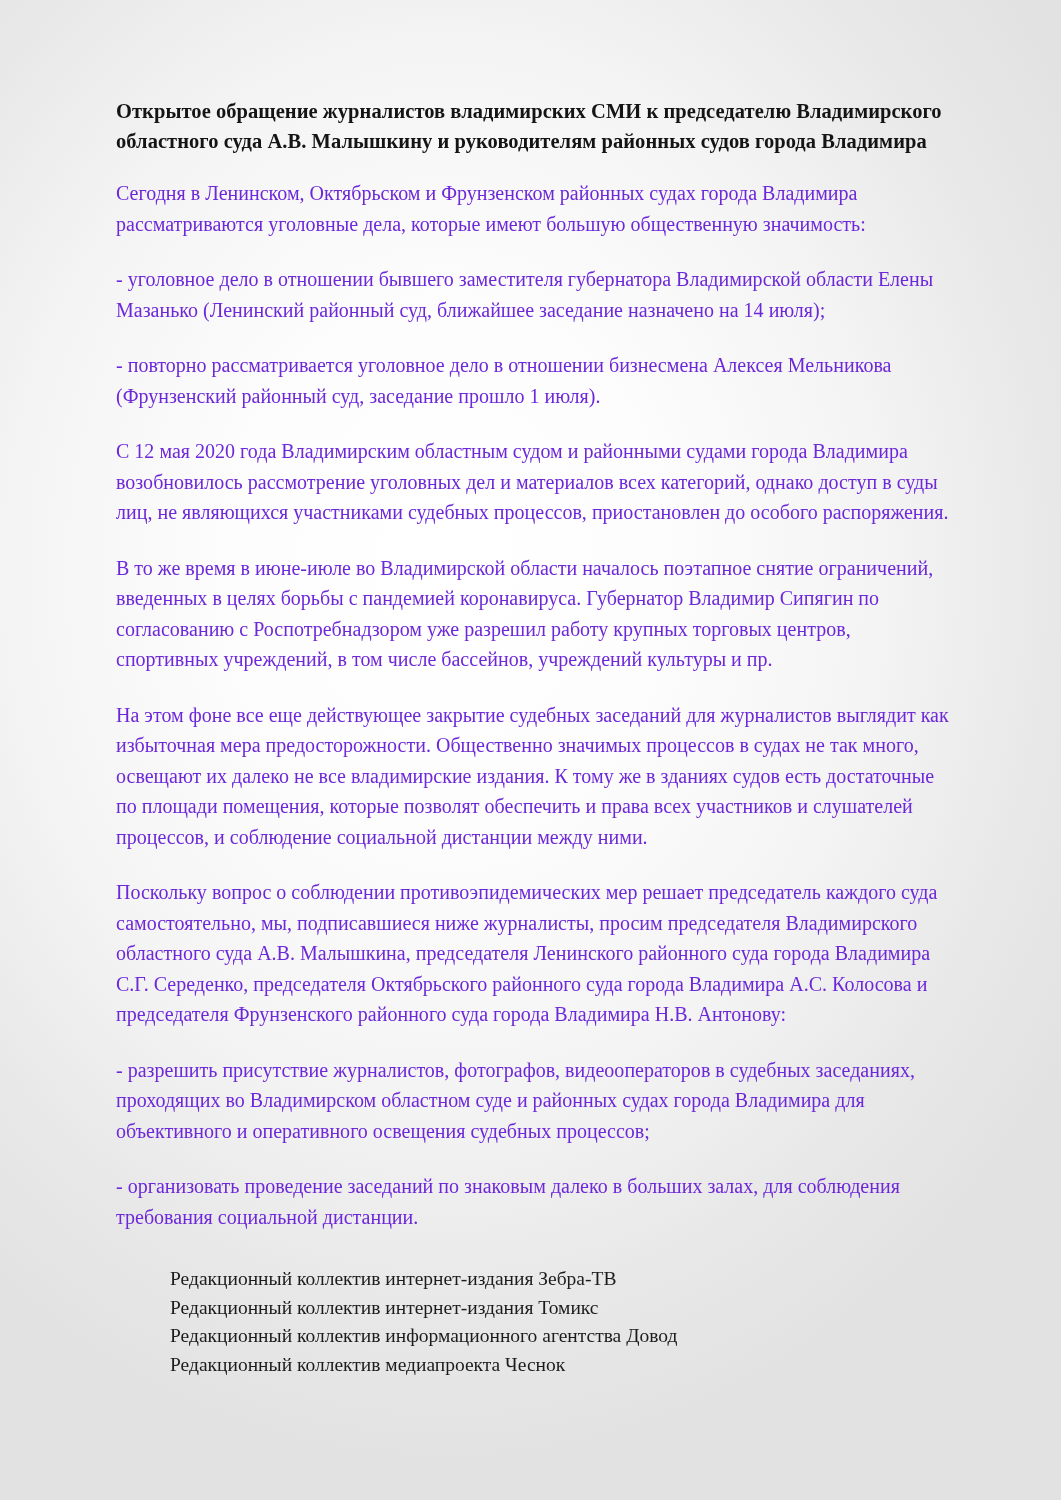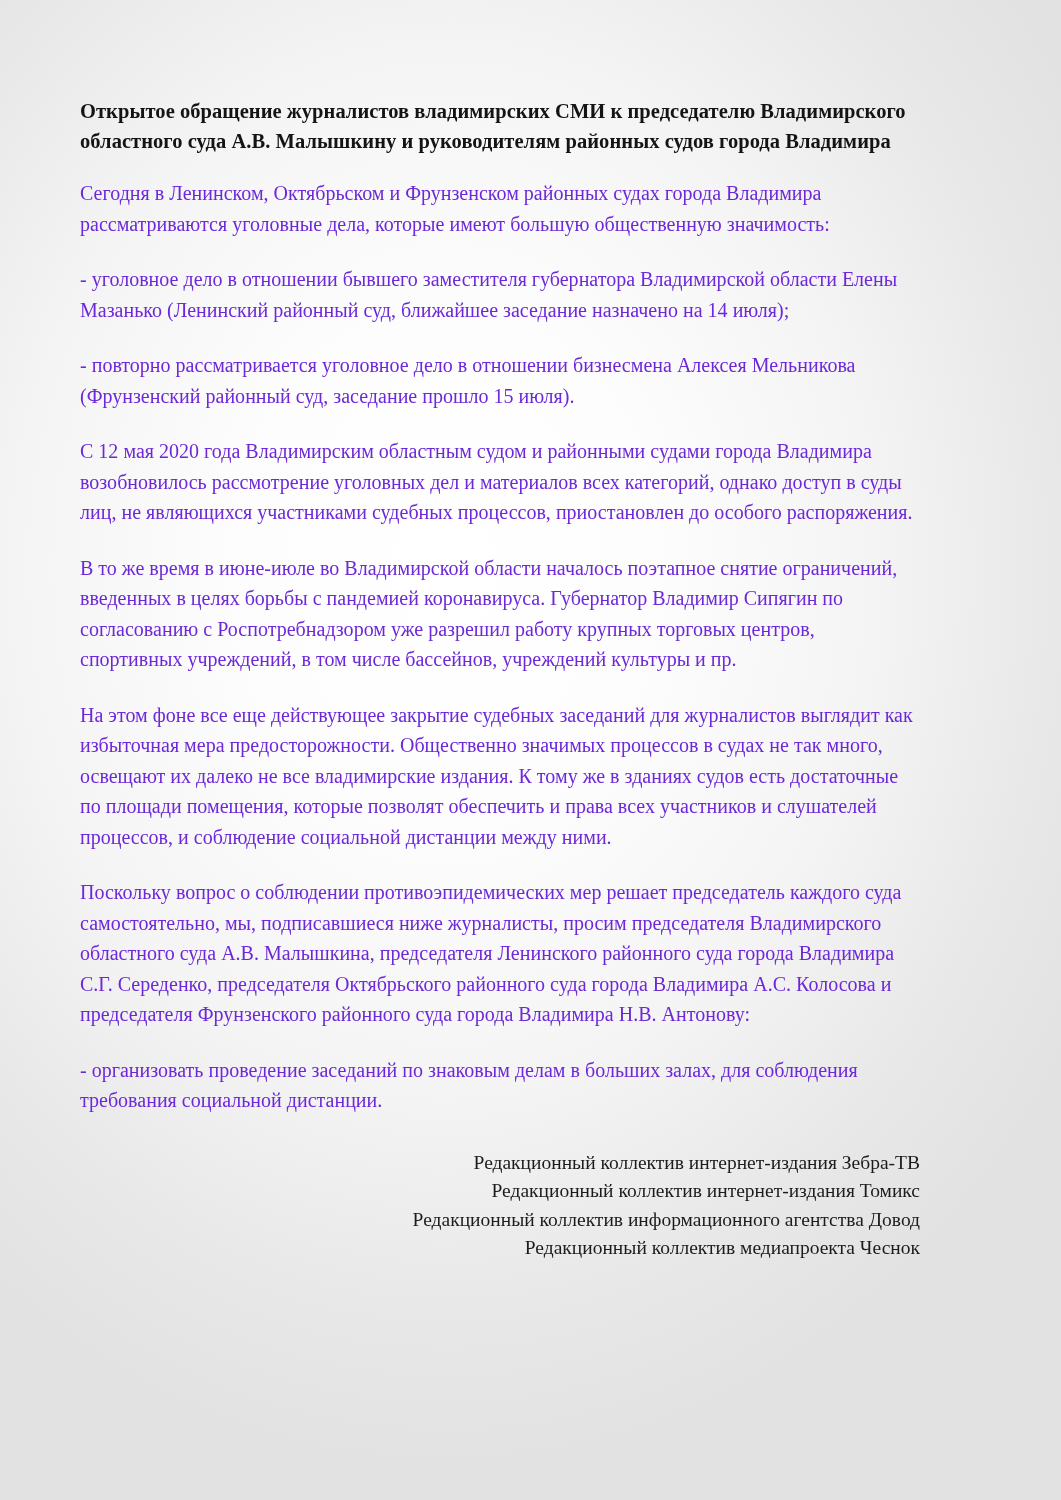--- a/index.html
+++ b/index.html
@@ -16,21 +16,21 @@
     background-image:
       radial-gradient(ellipse 70% 60% at 42% 38%, #ffffff 0%, #fdfdfd 28%, #f4f4f4 58%, #e8e8e8 82%, #e2e2e2 100%);
     color: #1a1a1a;
   }
 
   .page {
     position: relative;
     width: 1061px;
     height: 1480px;
     box-sizing: border-box;
-    padding: 96px 76px 0 80px;
+    padding: 96px 76px 0 116px;
   }
 
   .doc-title {
     font-size: 20.5px;
     font-weight: bold;
     line-height: 30px;
     margin: 0 0 22px 0;
     max-width: 840px;
     letter-spacing: 0.05px;
     color: #141414;
@@ -45,46 +45,46 @@
     line-height: 30.5px;
     margin: 0 0 25px 0;
     color: #6d28d9;
     letter-spacing: 0.01px;
   }
 
   .signatures {
     margin: 33px 0 0 0;
     padding: 0 0 0 54px;
     list-style: none;
-    text-align: right;
   }
 
   .signature-line {
     font-size: 19.5px;
     line-height: 28.6px;
     color: #1c1c1c;
     white-space: nowrap;
   }
 </style>
 </head>
 <body>
 
 <div class="page">
 
   <h1 class="doc-title">Открытое обращение журналистов владимирских СМИ к председателю Владимирского областного суда А.В. Малышкину и руководителям районных судов города Владимира</h1>
 
   <div class="doc-body">
     <p class="doc-paragraph">Сегодня в Ленинском, Октябрьском и Фрунзенском районных судах города Владимира рассматриваются уголовные дела, которые имеют большую общественную значимость:</p>
     <p class="doc-paragraph">- уголовное дело в отношении бывшего заместителя губернатора Владимирской области Елены Мазанько (Ленинский районный суд, ближайшее заседание назначено на 14 июля);</p>
-    <p class="doc-paragraph">- повторно рассматривается уголовное дело в отношении бизнесмена Алексея Мельникова (Фрунзенский районный суд, заседание прошло 15 июля).</p>
+    <p class="doc-paragraph">- повторно рассматривается уголовное дело в отношении бизнесмена Алексея Мельникова (Фрунзенский районный суд, заседание прошло 1 июля).</p>
     <p class="doc-paragraph">С 12 мая 2020 года Владимирским областным судом и районными судами города Владимира возобновилось рассмотрение уголовных дел и материалов всех категорий, однако доступ в суды лиц, не являющихся участниками судебных процессов, приостановлен до особого распоряжения.</p>
     <p class="doc-paragraph">В то же время в июне-июле во Владимирской области началось поэтапное снятие ограничений, введенных в целях борьбы с пандемией коронавируса. Губернатор Владимир Сипягин по согласованию с Роспотребнадзором уже разрешил работу крупных торговых центров, спортивных учреждений, в том числе бассейнов, учреждений культуры и пр.</p>
     <p class="doc-paragraph">На этом фоне все еще действующее закрытие судебных заседаний для журналистов выглядит как избыточная мера предосторожности. Общественно значимых процессов в судах не так много, освещают их далеко не все владимирские издания. К тому же в зданиях судов есть достаточные по площади помещения, которые позволят обеспечить и права всех участников и слушателей процессов, и соблюдение социальной дистанции между ними.</p>
     <p class="doc-paragraph">Поскольку вопрос о соблюдении противоэпидемических мер решает председатель каждого суда самостоятельно, мы, подписавшиеся ниже журналисты, просим председателя Владимирского областного суда А.В. Малышкина, председателя Ленинского районного суда города Владимира С.Г. Середенко, председателя Октябрьского районного суда города Владимира А.С. Колосова и председателя Фрунзенского районного суда города Владимира Н.В. Антонову:</p>
-    <p class="doc-paragraph">- организовать проведение заседаний по знаковым делам в больших залах, для соблюдения требования социальной дистанции.</p>
+    <p class="doc-paragraph">- разрешить присутствие журналистов, фотографов, видеооператоров в судебных заседаниях, проходящих во Владимирском областном суде и районных судах города Владимира для объективного и оперативного освещения судебных процессов;</p>
+    <p class="doc-paragraph">- организовать проведение заседаний по знаковым далеко в больших залах, для соблюдения требования социальной дистанции.</p>
 
     <ul class="signatures">
       <li class="signature-line">Редакционный коллектив интернет-издания Зебра-ТВ</li>
       <li class="signature-line">Редакционный коллектив интернет-издания Томикс</li>
       <li class="signature-line">Редакционный коллектив информационного агентства Довод</li>
       <li class="signature-line">Редакционный коллектив медиапроекта Чеснок</li>
     </ul>
   </div>
 
 </div>

